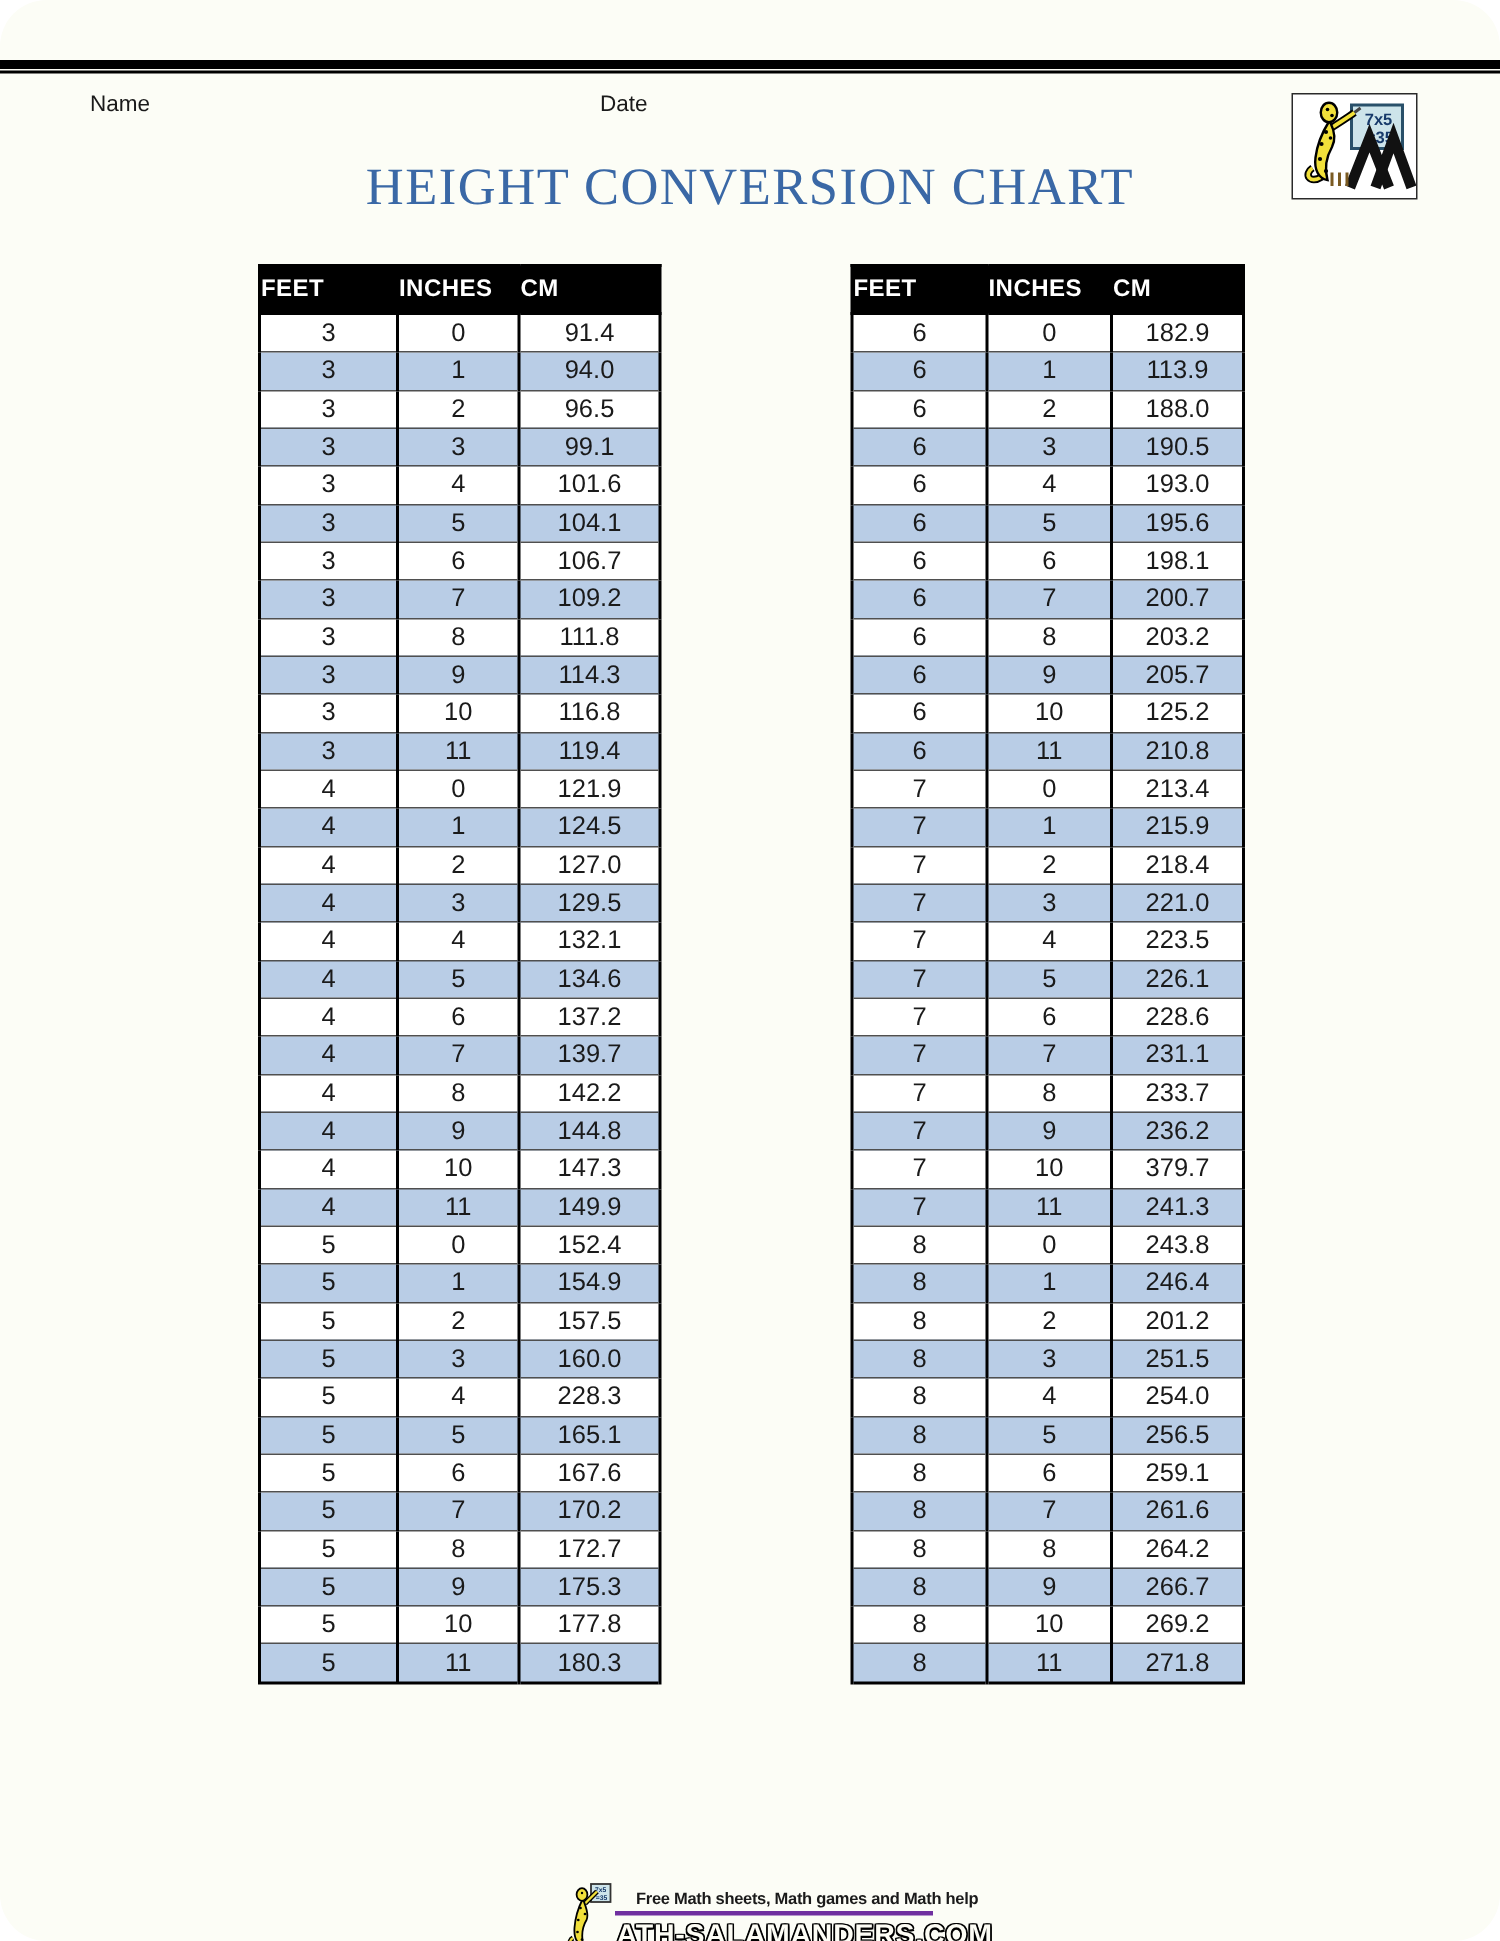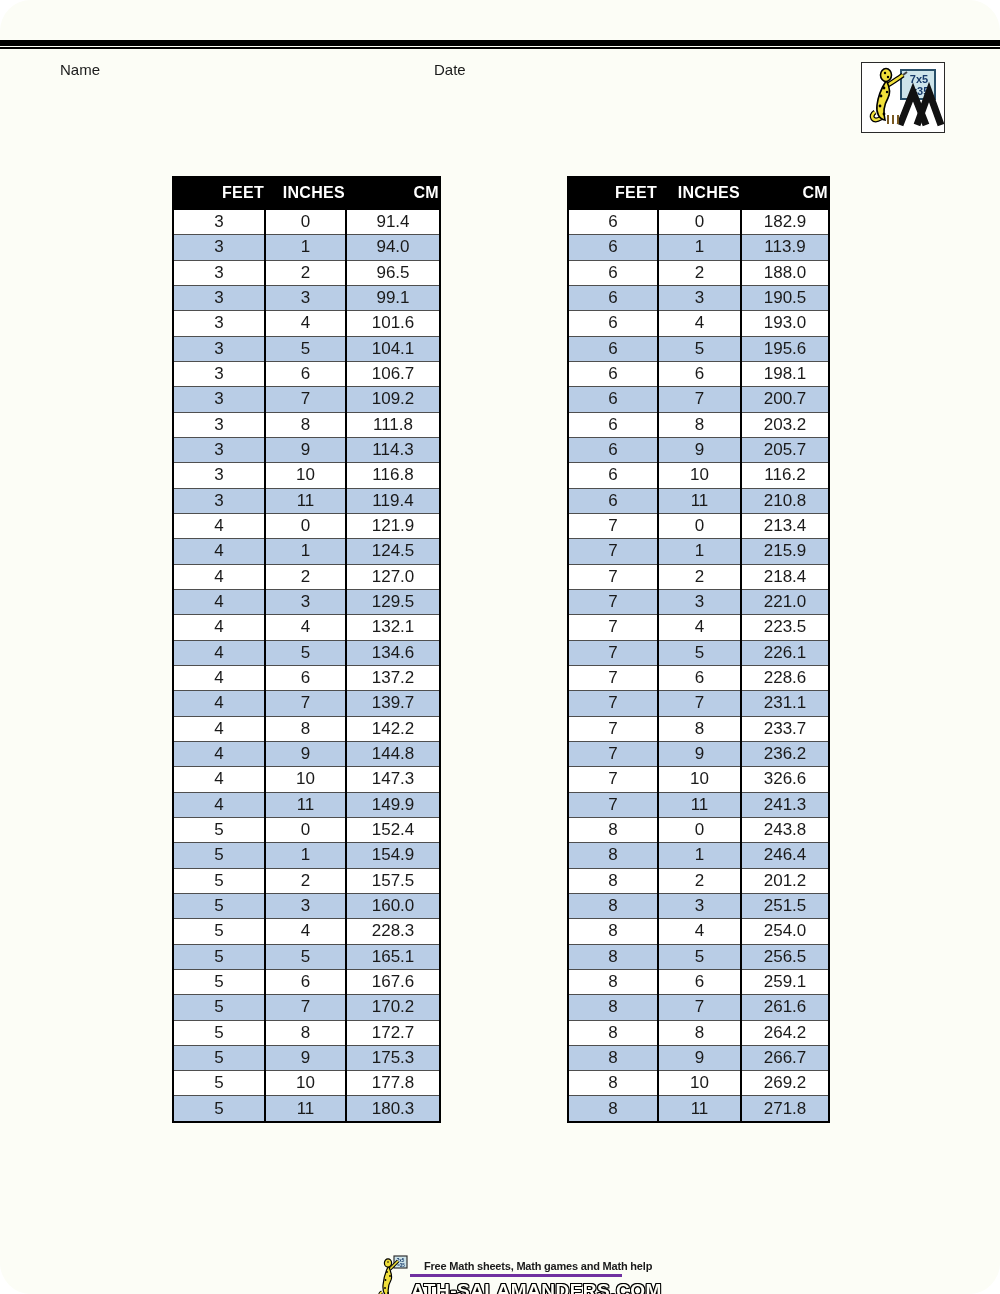--- a/index.html
+++ b/index.html
@@ -9,21 +9,21 @@
     background:#fcfdf6; overflow:hidden;
     font-family:"Liberation Sans", sans-serif; color:#1a1a1a;border-radius:31px;
   }
   
   .top-rule { position:absolute; top:40px; left:0; width:1000px; }
   .top-rule .bar-thick { height:6px; background:#000; }
   .top-rule .bar-gap   { height:1px; background:#fdfdf5; }
   .top-rule .bar-thin  { height:2px; background:#000; }
 
   .name-label { position:absolute; left:60px; top:61px; font-size:15px; }
-  .date-label { position:absolute; left:434px; top:61px; font-size:15px;text-align:right; }
+  .date-label { position:absolute; left:400px; top:61px; font-size:15px;text-align:right; }
 
   .site-logo-box {
     position:absolute; left:861px; top:62px; width:84px; height:71px;
     background:#ffffff; border:1px solid #2a2a2a; box-sizing:border-box;
   }
 
   .page-title {
     position:absolute; top:105px; left:0; width:1000px;
     text-align:center;
     font-family:"Liberation Serif", serif;
@@ -35,21 +35,21 @@
     position:absolute; top:176px;
     border-collapse:collapse; table-layout:fixed;
     background:#ffffff;
     border:2px solid #000;
   }
   table.conv#table-left  { left:172px; width:267px; }
   table.conv#table-right { left:567px; width:261px; }
   table.conv th {
     background:#000; color:#fff;
     font-size:16px; font-weight:bold; letter-spacing:0.3px;
-    height:30px; padding:0; text-align:right;
+    height:30px; padding:0; text-align:left;
     border:2px solid #000;
   }
   table.conv td {
     height:24.33px; padding:0; text-align:center;
     font-size:17px; line-height:24px;
     border-left:2px solid #000; border-right:2px solid #000;
     border-top:1px solid #4f4f4f;
   }
   table.conv tr.alt td { background:#b9cde6; }
 
@@ -120,20 +120,21 @@
           <circle cx="22" cy="25" r="1.4"></circle>
             <circle cx="19" cy="33" r="1.4"></circle>
           <circle cx="18" cy="43" r="1.4"></circle>
             <circle cx="22" cy="51" r="1.4"></circle>
           <circle cx="25" cy="29" r="1.2"></circle>
         </g>
       </g>
     </svg>
   </div>
 
+  <div class="page-title">HEIGHT CONVERSION CHART</div>
 
   <table class="conv" id="table-left">
     <colgroup>
         <col style="width:92px">
         <col style="width:81px">
         <col style="width:94px">
       </colgroup>
   <thead>
         <tr>
           <th>FEET</th>
@@ -385,21 +386,21 @@
           <td>203.2</td>
         </tr>
         <tr class="alt">
           <td>6</td>
           <td>9</td>
           <td>205.7</td>
         </tr>
         <tr>
           <td>6</td>
           <td>10</td>
-          <td>116.2</td>
+          <td>125.2</td>
         </tr>
         <tr class="alt">
           <td>6</td>
           <td>11</td>
           <td>210.8</td>
         </tr>
         <tr>
           <td>7</td>
           <td>0</td>
           <td>213.4</td>
@@ -445,21 +446,21 @@
           <td>233.7</td>
         </tr>
         <tr class="alt">
           <td>7</td>
           <td>9</td>
           <td>236.2</td>
         </tr>
         <tr>
           <td>7</td>
           <td>10</td>
-          <td>326.6</td>
+          <td>379.7</td>
         </tr>
         <tr class="alt">
           <td>7</td>
           <td>11</td>
           <td>241.3</td>
         </tr>
         <tr>
           <td>8</td>
           <td>0</td>
           <td>243.8</td>

